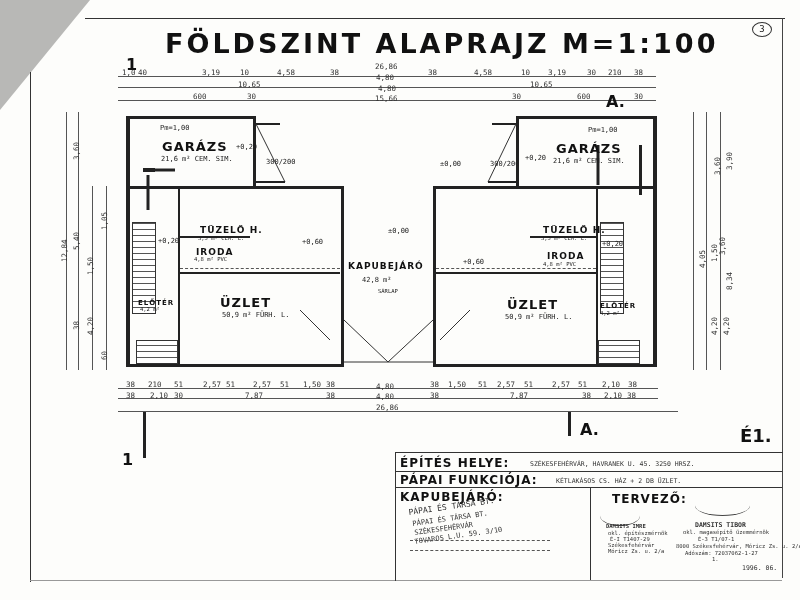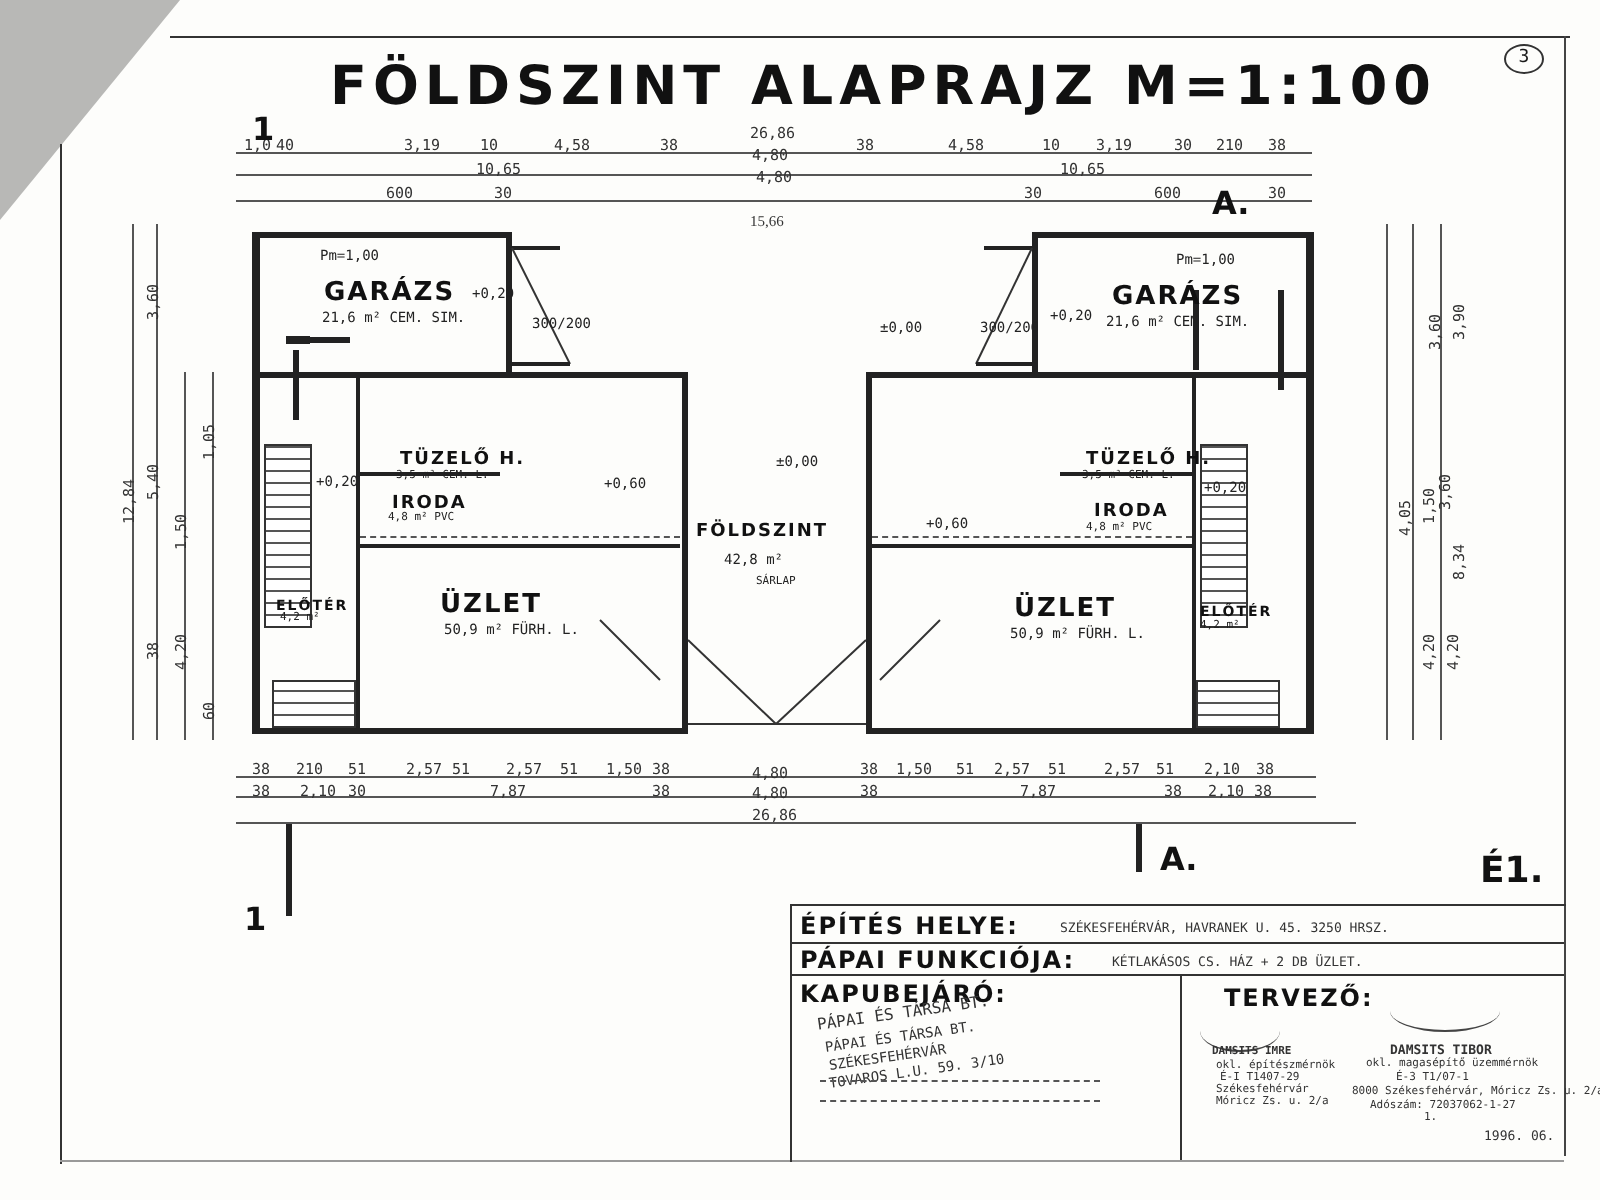--- a/index.html
+++ b/index.html
@@ -57,21 +57,21 @@
 <div class="dim" style="left:521px;top:68px;">10</div>
 <div class="dim" style="left:548px;top:68px;">3,19</div>
 <div class="dim" style="left:587px;top:68px;">30</div>
 <div class="dim" style="left:608px;top:68px;">210</div>
 <div class="dim" style="left:634px;top:68px;">38</div>
 <div class="dim" style="left:238px;top:80px;">10,65</div>
 <div class="dim" style="left:378px;top:84px;">4,80</div>
 <div class="dim" style="left:530px;top:80px;">10,65</div>
 <div class="dim" style="left:193px;top:92px;">600</div>
 <div class="dim" style="left:247px;top:92px;">30</div>
-<div class="dim" style="left:375px;top:106px;font-family:Liberation Serif, serif;">15,66</div>
+<div class="dim" style="left:375px;top:94px;">15,66</div>
 <div class="dim" style="left:512px;top:92px;">30</div>
 <div class="dim" style="left:577px;top:92px;">600</div>
 <div class="dim" style="left:634px;top:92px;">30</div>
 
 <div class="vline" style="left:66px;top:112px;height:258px;"></div>
 <div class="vline" style="left:78px;top:112px;height:258px;"></div>
 <div class="vline" style="left:92px;top:186px;height:184px;"></div>
 <div class="vline" style="left:106px;top:186px;height:184px;"></div>
 <div class="dimv" style="left:60px;top:262px;">12,84</div>
 <div class="dimv" style="left:72px;top:160px;">3,60</div>
@@ -148,21 +148,21 @@
 <div class="room-name" style="left:200px;top:225px;font-size:9px;">TÜZELŐ H.</div>
 <div class="room-sub" style="left:198px;top:235px;font-size:5.5px;">3,5 m² CEM. L.</div>
 <div class="room-name" style="left:196px;top:247px;font-size:9px;">IRODA</div>
 <div class="room-sub" style="left:194px;top:256px;font-size:5.5px;">4,8 m² PVC</div>
 <div class="room-name" style="left:220px;top:295px;font-size:13px;">ÜZLET</div>
 <div class="room-sub" style="left:222px;top:311px;">50,9 m² FÜRH. L.</div>
 <div class="room-sub" style="left:302px;top:238px;">+0,60</div>
 <div class="room-name" style="left:138px;top:299px;font-size:7px;">ELŐTÉR</div>
 <div class="room-sub" style="left:140px;top:306px;font-size:5.5px;">4,2 m²</div>
 
-<div class="room-name" style="left:348px;top:261px;font-size:9px;">FÖLDSZINT</div>
+<div class="room-name" style="left:348px;top:261px;font-size:9px;">KAPUBEJÁRÓ</div>
 <div class="room-sub" style="left:362px;top:276px;text-align:center;">42,8 m²</div>
 <div class="room-sub" style="left:378px;top:288px;font-size:5.5px;">SÁRLAP</div>
 <div class="room-sub" style="left:388px;top:227px;">±0,00</div>
 <div class="room-sub" style="left:440px;top:160px;">±0,00</div>
 
 <div class="room-name" style="left:556px;top:141px;font-size:13px;">GARÁZS</div>
 <div class="room-sub" style="left:553px;top:157px;">21,6 m² CEM. SIM.</div>
 <div class="room-sub" style="left:588px;top:126px;">Pm=1,00</div>
 <div class="room-sub" style="left:525px;top:154px;">+0,20</div>
 <div class="room-sub" style="left:490px;top:160px;">300/200</div>

